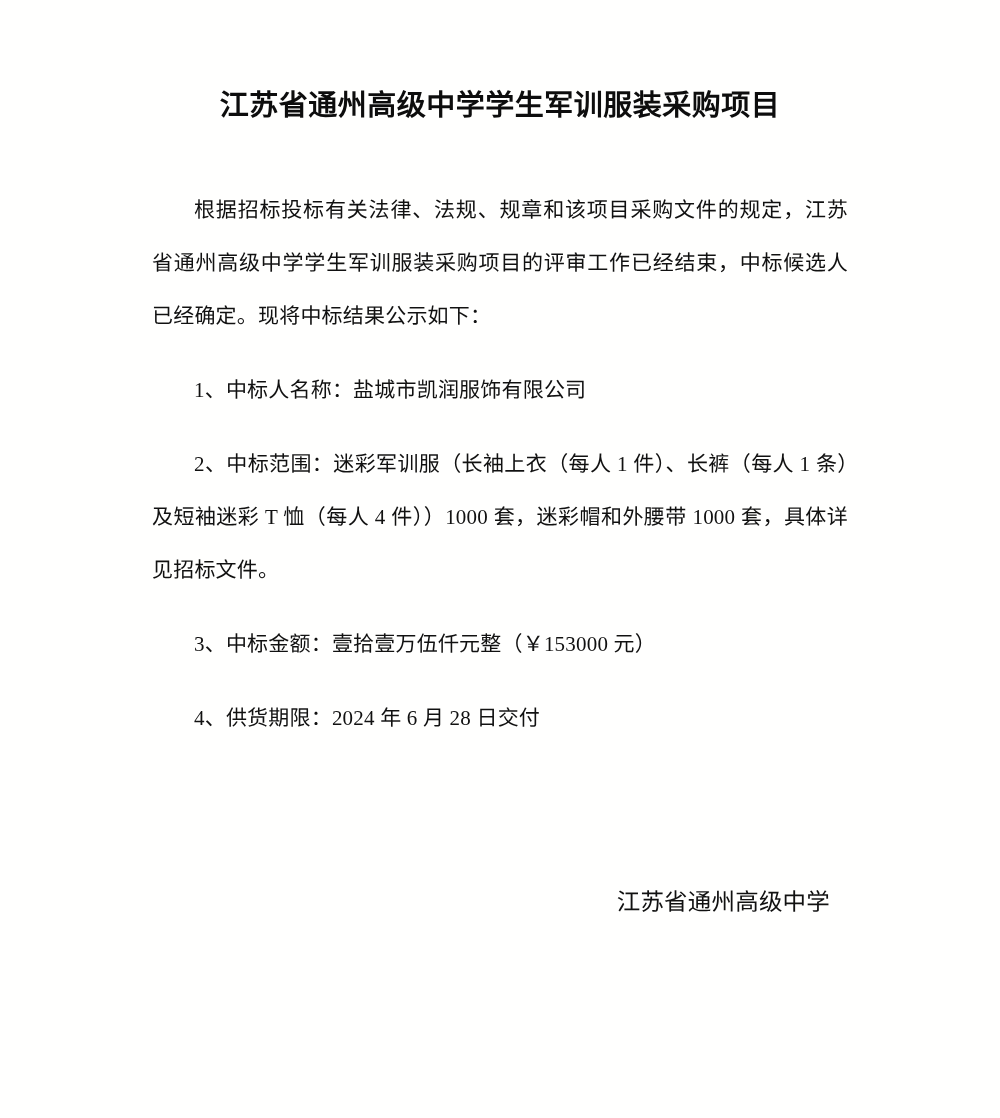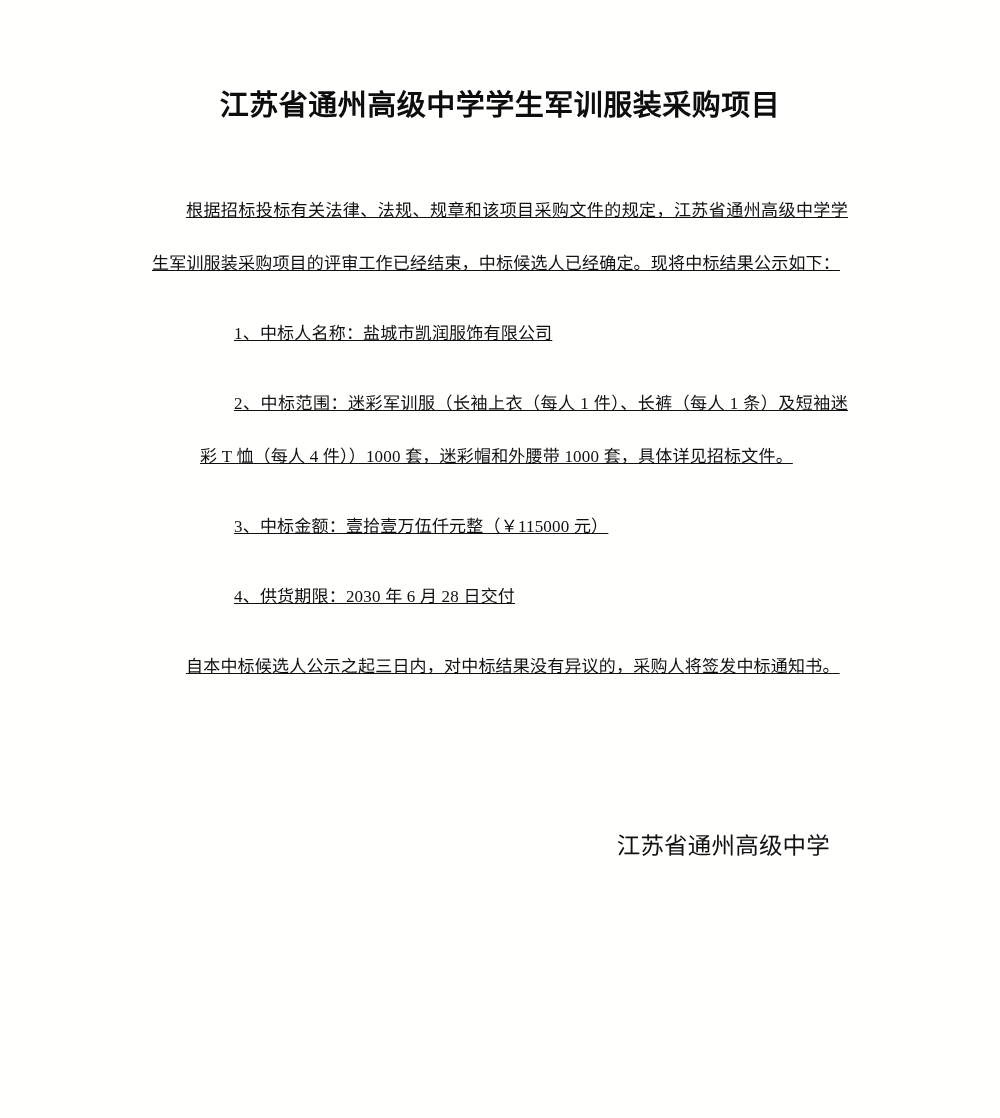--- a/index.html
+++ b/index.html
@@ -30,34 +30,32 @@
     letter-spacing: 0.5px;
     color: #0d0d0d;
   }
   .doc-title .line {
     display: block;
   }
   .body-block {
     margin-top: 52px;
   }
   .para {
-    font-size: 17px;
+    font-size: 21px;
     line-height: 53px;
     text-align: justify;
     text-justify: inter-ideograph;
     color: #111111;
     letter-spacing: 0.2px;
-    text-decoration: underline;
   }
   .para.indent {
     text-indent: 2em;
   }
   .para.list-item {
     text-indent: 2em;
-    margin-left: 48px;
   }
   .spacer-sign {
     height: 110px;
   }
   .sign-block {
     text-align: right;
     padding-right: 18px;
   }
   .sign-line {
     font-size: 23.5px;
@@ -72,23 +70,22 @@
 <div class="page">
 
   <div class="doc-title">
     <span class="line">江苏省通州高级中学学生军训服装采购项目</span>
   </div>
 
   <div class="body-block">
     <p class="para indent">根据招标投标有关法律、法规、规章和该项目采购文件的规定，江苏省通州高级中学学生军训服装采购项目的评审工作已经结束，中标候选人已经确定。现将中标结果公示如下：</p>
     <p class="para list-item">1、中标人名称：盐城市凯润服饰有限公司</p>
     <p class="para list-item">2、中标范围：迷彩军训服（长袖上衣（每人 1 件）、长裤（每人 1 条）及短袖迷彩 T 恤（每人 4 件））1000 套，迷彩帽和外腰带 1000 套，具体详见招标文件。</p>
-    <p class="para list-item">3、中标金额：壹拾壹万伍仟元整（￥115000 元）</p>
-    <p class="para list-item">4、供货期限：2030 年 6 月 28 日交付</p>
-    <p class="para indent">自本中标候选人公示之起三日内，对中标结果没有异议的，采购人将签发中标通知书。</p>
+    <p class="para list-item">3、中标金额：壹拾壹万伍仟元整（￥153000 元）</p>
+    <p class="para list-item">4、供货期限：2024 年 6 月 28 日交付</p>
   </div>
 
   <div class="spacer-sign"></div>
 
   <div class="sign-block">
     <div class="sign-line">江苏省通州高级中学</div>
 
   </div>
 
 </div>

